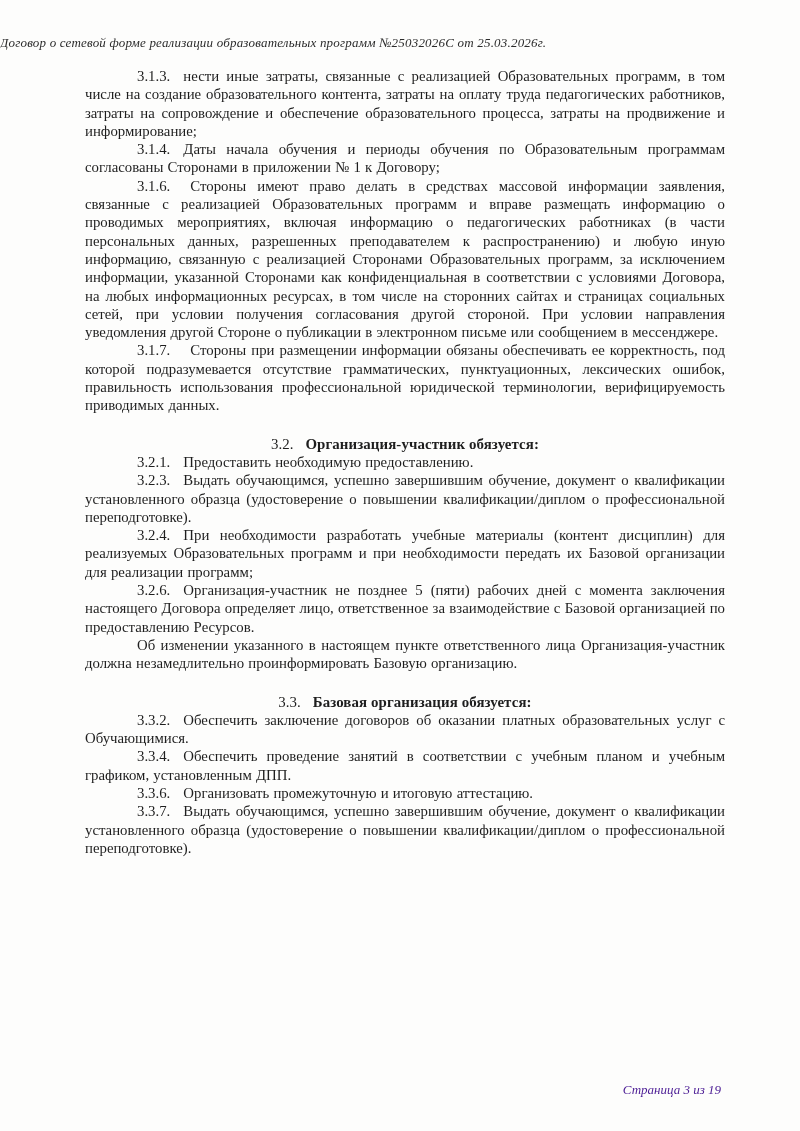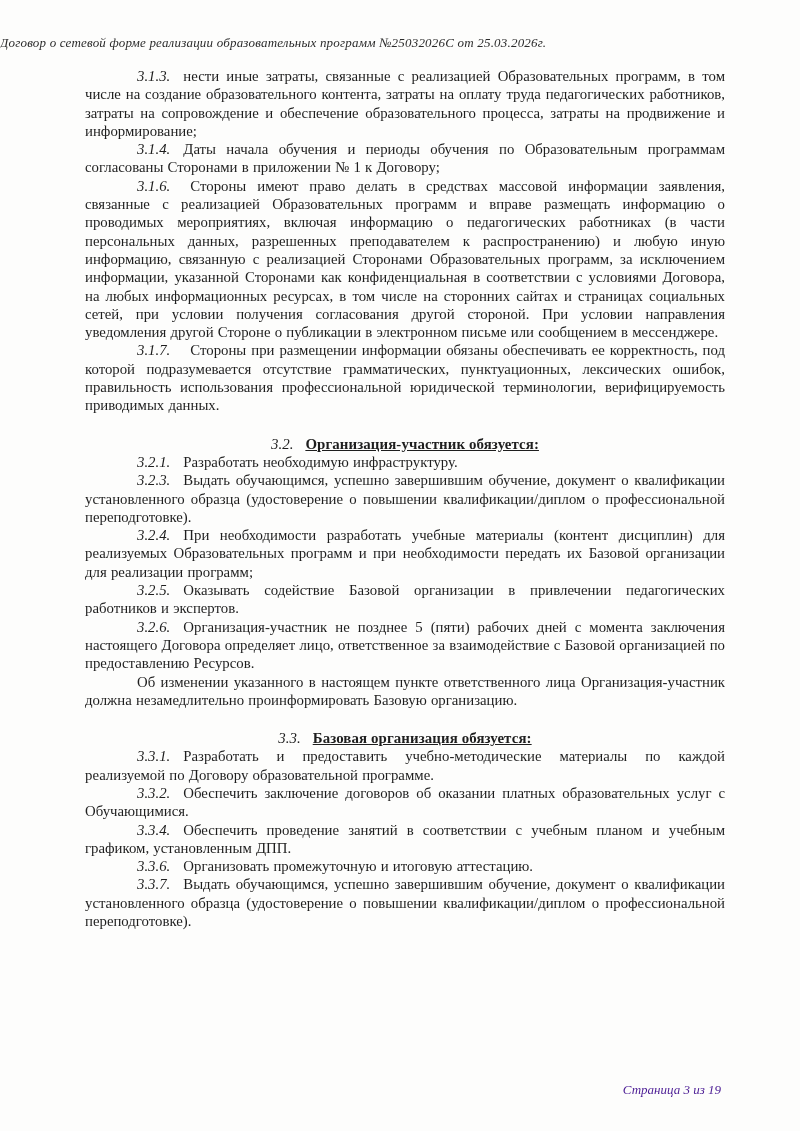--- a/index.html
+++ b/index.html
@@ -23,31 +23,31 @@
     position: absolute; top: 67px; left: 85px; width: 640px;
   }
   p.clause {
     margin: 0;
     text-align: justify;
     text-indent: 52px;
     font-size: 14.8px;
     line-height: 18.3px;
     word-spacing: 0.5px;
   }
-  .num { margin-right: 13px; font-style: italic; }
+  .num { margin-right: 13px; }
   .num.tight { margin-right: 20px; }
   p.sec-heading {
     margin: 20px 0 0 0;
     text-align: center;
     font-size: 14.9px;
     line-height: 18.3px;
     font-weight: normal;
   }
   .sec-heading .num { margin-right: 12px; }
-  .sec-heading b { font-weight: bold; letter-spacing: 0.1px; text-decoration: underline; }
+  .sec-heading b { font-weight: bold; letter-spacing: 0.1px; }
   .doc-footer {
     position: absolute; top: 1082px; right: 79px;
     font-style: italic;
     font-size: 13px;
     color: #4c1d95;
   }
 </style>
 </head>
 <body>
 
@@ -55,30 +55,28 @@
 
 <div class="content">
 
   <p class="clause"><span class="num">3.1.3.</span><span>нести иные затраты, связанные с реализацией Образовательных программ, в том числе на создание образовательного контента, затраты на оплату труда педагогических работников, затраты на сопровождение и обеспечение образовательного процесса, затраты на продвижение и информирование;</span></p>
   <p class="clause"><span class="num">3.1.4.</span><span>Даты начала обучения и периоды обучения по Образовательным программам согласованы Сторонами в приложении № 1 к Договору;</span></p>
   <p class="clause"><span class="num tight">3.1.6.</span><span>Стороны имеют право делать в средствах массовой информации заявления, связанные с реализацией Образовательных программ и вправе размещать информацию о проводимых мероприятиях, включая информацию о педагогических работниках (в части персональных данных, разрешенных преподавателем к распространению) и любую иную информацию, связанную с реализацией Сторонами Образовательных программ, за исключением информации, указанной Сторонами как конфиденциальная в соответствии с условиями Договора, на любых информационных ресурсах, в том числе на сторонних сайтах и страницах социальных сетей, при условии получения согласования другой стороной. При условии направления уведомления другой Стороне о публикации в электронном письме или сообщением в мессенджере.</span></p>
   <p class="clause"><span class="num tight">3.1.7.</span><span>Стороны при размещении информации обязаны обеспечивать ее корректность, под которой подразумевается отсутствие грамматических, пунктуационных, лексических ошибок, правильность использования профессиональной юридической терминологии, верифицируемость приводимых данных.</span></p>
 
   <p class="sec-heading"><span class="num">3.2.</span><b>Организация-участник обязуется:</b></p>
 
-  <p class="clause"><span class="num">3.2.1.</span><span>Разработать необходимую инфраструктуру.</span></p>
+  <p class="clause"><span class="num">3.2.1.</span><span>Предоставить необходимую предоставлению.</span></p>
   <p class="clause"><span class="num">3.2.3.</span><span>Выдать обучающимся, успешно завершившим обучение, документ о квалификации установленного образца (удостоверение о повышении квалификации/диплом о профессиональной переподготовке).</span></p>
   <p class="clause"><span class="num">3.2.4.</span><span>При необходимости разработать учебные материалы (контент дисциплин) для реализуемых Образовательных программ и при необходимости передать их Базовой организации для реализации программ;</span></p>
-  <p class="clause"><span class="num">3.2.5.</span><span>Оказывать содействие Базовой организации в привлечении педагогических работников и экспертов.</span></p>
   <p class="clause"><span class="num">3.2.6.</span><span>Организация-участник не позднее 5 (пяти) рабочих дней с момента заключения настоящего Договора определяет лицо, ответственное за взаимодействие с Базовой организацией по предоставлению Ресурсов.</span></p>
   <p class="clause"><span>Об изменении указанного в настоящем пункте ответственного лица Организация-участник должна незамедлительно проинформировать Базовую организацию.</span></p>
 
   <p class="sec-heading"><span class="num">3.3.</span><b>Базовая организация обязуется:</b></p>
 
-  <p class="clause"><span class="num">3.3.1.</span><span>Разработать и предоставить учебно-методические материалы по каждой реализуемой по Договору образовательной программе.</span></p>
   <p class="clause"><span class="num">3.3.2.</span><span>Обеспечить заключение договоров об оказании платных образовательных услуг с Обучающимися.</span></p>
   <p class="clause"><span class="num">3.3.4.</span><span>Обеспечить проведение занятий в соответствии с учебным планом и учебным графиком, установленным ДПП.</span></p>
   <p class="clause"><span class="num">3.3.6.</span><span>Организовать промежуточную и итоговую аттестацию.</span></p>
   <p class="clause"><span class="num">3.3.7.</span><span>Выдать обучающимся, успешно завершившим обучение, документ о квалификации установленного образца (удостоверение о повышении квалификации/диплом о профессиональной переподготовке).</span></p>
 
 </div>
 
 <div class="doc-footer">Страница 3 из 19</div>
 
 </body></html>

